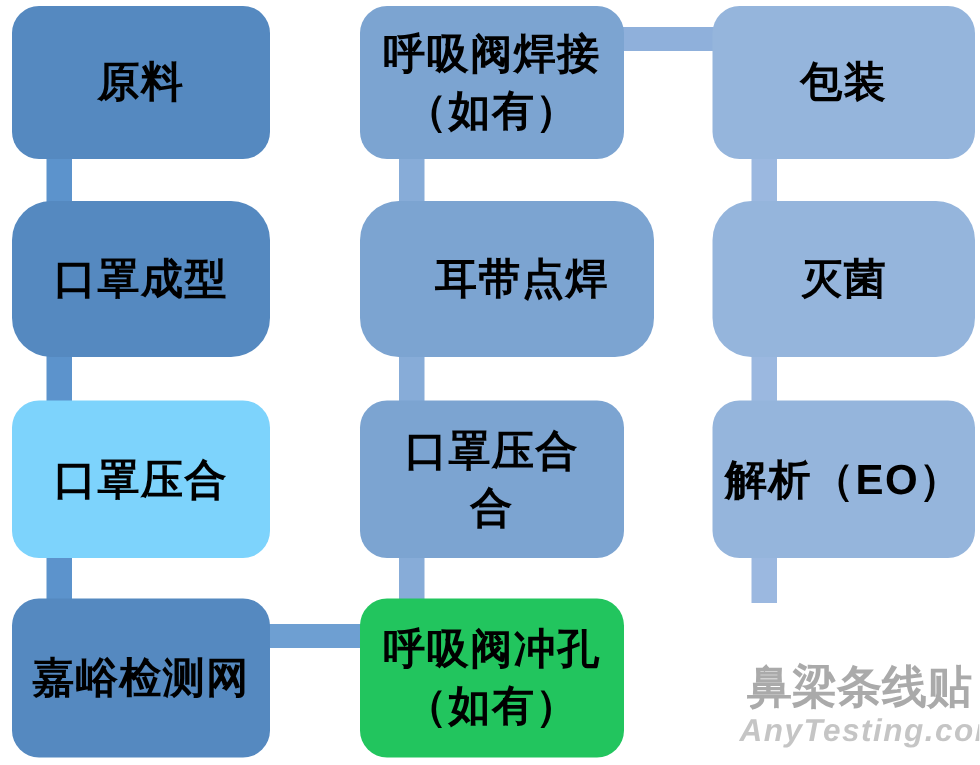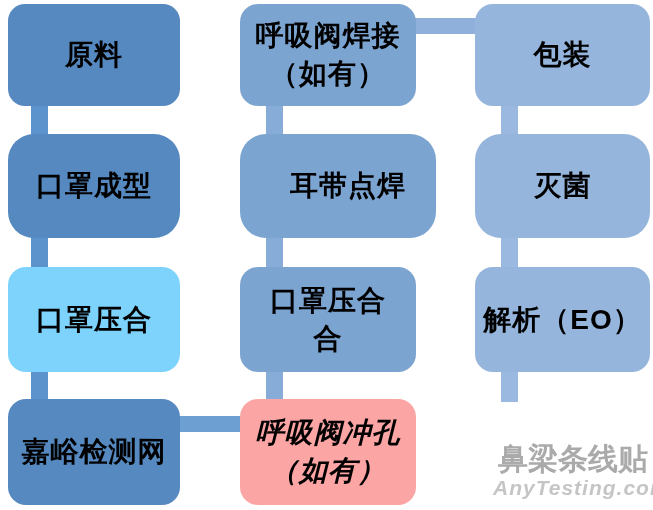--- a/index.html
+++ b/index.html
@@ -79,21 +79,21 @@
     color: rgba(150, 150, 150, 0.55);
     letter-spacing: 1px;
     white-space: nowrap;
   }
 </style>
 </head>
 <body>
 
 <div class="canvas">
 
-  <div class="node c1 r1" style="background-color: rgb(85, 137, 192); border-radius: 17px;">
+  <div class="node c1 r1" style="background-color: rgb(85, 137, 192);">
     <span class="node-label">原料</span>
   </div>
   <div class="node c1 r2" style="background-color: rgb(85, 137, 192);">
     <span class="node-label">口罩成型</span>
   </div>
   <div class="node c1 r3" style="background-color: #7dd3fc;">
     <span class="node-label">口罩压合</span>
   </div>
   <div class="node c1 r4" style="background-color: rgb(85, 137, 192);">
     <span class="node-label">嘉峪检测网</span>
@@ -103,21 +103,21 @@
     <span class="node-label">呼吸阀焊接
 （如有）</span>
   </div>
   <div class="node c2 r2" style="background-color: rgb(124, 164, 209); padding-left: 20px;">
     <span class="node-label">耳带点焊</span>
   </div>
   <div class="node c2 r3" style="background-color: rgb(124, 164, 209);">
     <span class="node-label">口罩压合
 合</span>
   </div>
-  <div class="node c2 r4" style="background-color: #fca5a5; font-style: italic;">
+  <div class="node c2 r4" style="background-color: #22c55e;">
     <span class="node-label">呼吸阀冲孔
 （如有）</span>
   </div>
 
   <div class="node c3 r1" style="background-color: rgb(149, 181, 220);">
     <span class="node-label">包装</span>
   </div>
   <div class="node c3 r2" style="background-color: rgb(149, 181, 220);">
     <span class="node-label">灭菌</span>
   </div>

